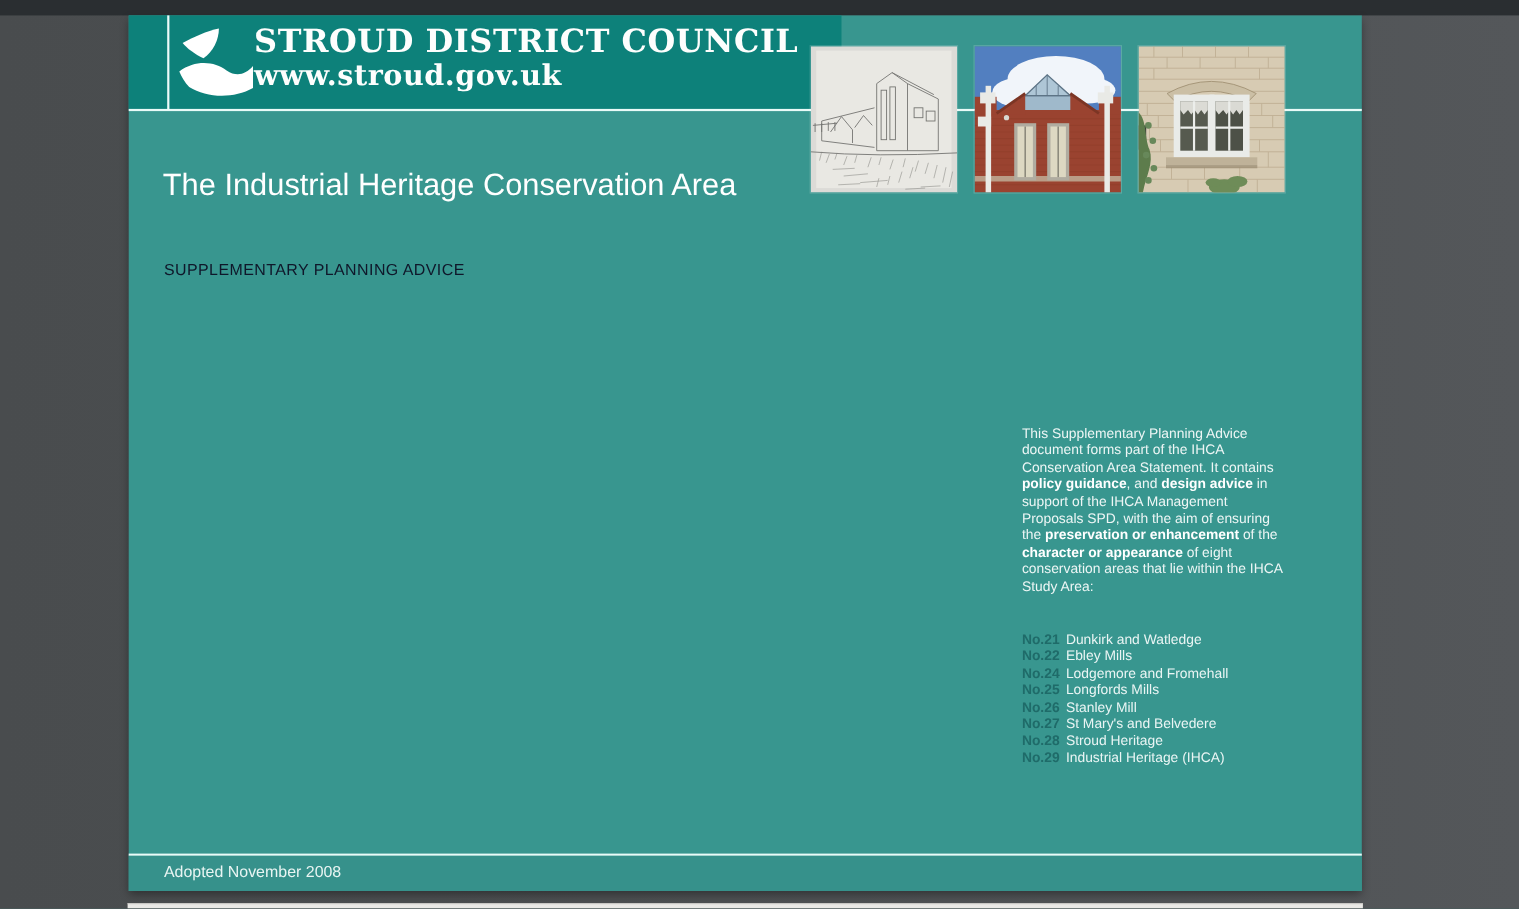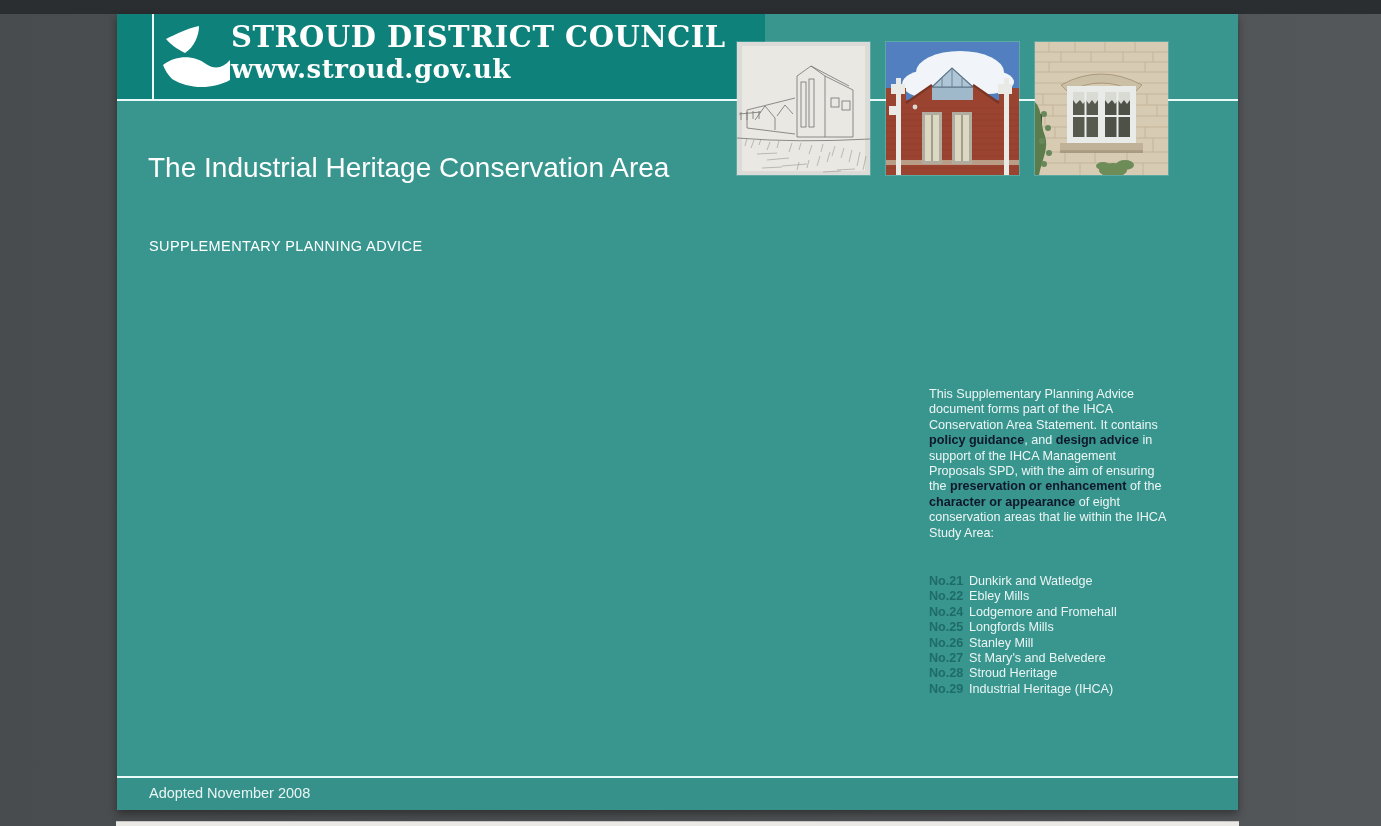--- a/index.html
+++ b/index.html
@@ -23,24 +23,24 @@
   .org-bold{font-weight:700;}
   .org-light{font-weight:700;}
   .site-line{font-size:26px;line-height:30px;font-weight:700;letter-spacing:.5px;}
   #header-hline{position:absolute;left:0;top:85px;width:1121px;height:2px;background:#e9fbf8;z-index:1;}
   
   #photo-row{position:absolute;left:620px;top:28px;z-index:2;display:flex;gap:16px;}
   .photo{width:133px;height:133px;outline:1px solid rgba(255,255,255,.18);}
   .photo svg{display:block;}
   
   #title{position:absolute;left:31px;top:137px;width:640px;color:#ffffff;font-size:28px;line-height:34px;font-weight:400;z-index:2;}
-  #subtitle{position:absolute;left:32px;top:224px;color:#ffffff;font-size:14.5px;letter-spacing:.4px;z-index:2;}
+  #subtitle{position:absolute;left:32px;top:224px;color:#0f172a;font-size:14.5px;letter-spacing:.4px;z-index:2;}
   
   #intro{position:absolute;left:812px;top:373px;width:242px;color:#edf6f5;font-size:12.6px;line-height:15.4px;}
-  #intro .b{font-weight:700;color:#0f172a;margin-top:40px;}
+  #intro .b{font-weight:700;color:#ffffff;margin-top:40px;}
   
   #areas{position:absolute;left:812px;top:560px;font-size:12.6px;line-height:15.4px;}
   .area-row{display:flex;}
   .area-num{width:40px;font-weight:700;color:#1f6b69;flex:0 0 40px;}
   .area-name{color:#eaf5f4;}
   
   #footer-hline{position:absolute;left:0;top:762px;width:1121px;height:2px;background:#e9fbf8;}
   #footer-band{position:absolute;left:0;top:764px;width:1121px;height:32px;background:#36918b;padding-left:32px;}
   #footer-text{position:absolute;left:32px;top:0;line-height:30px;color:#e9f5f3;font-size:14.5px;}
   

